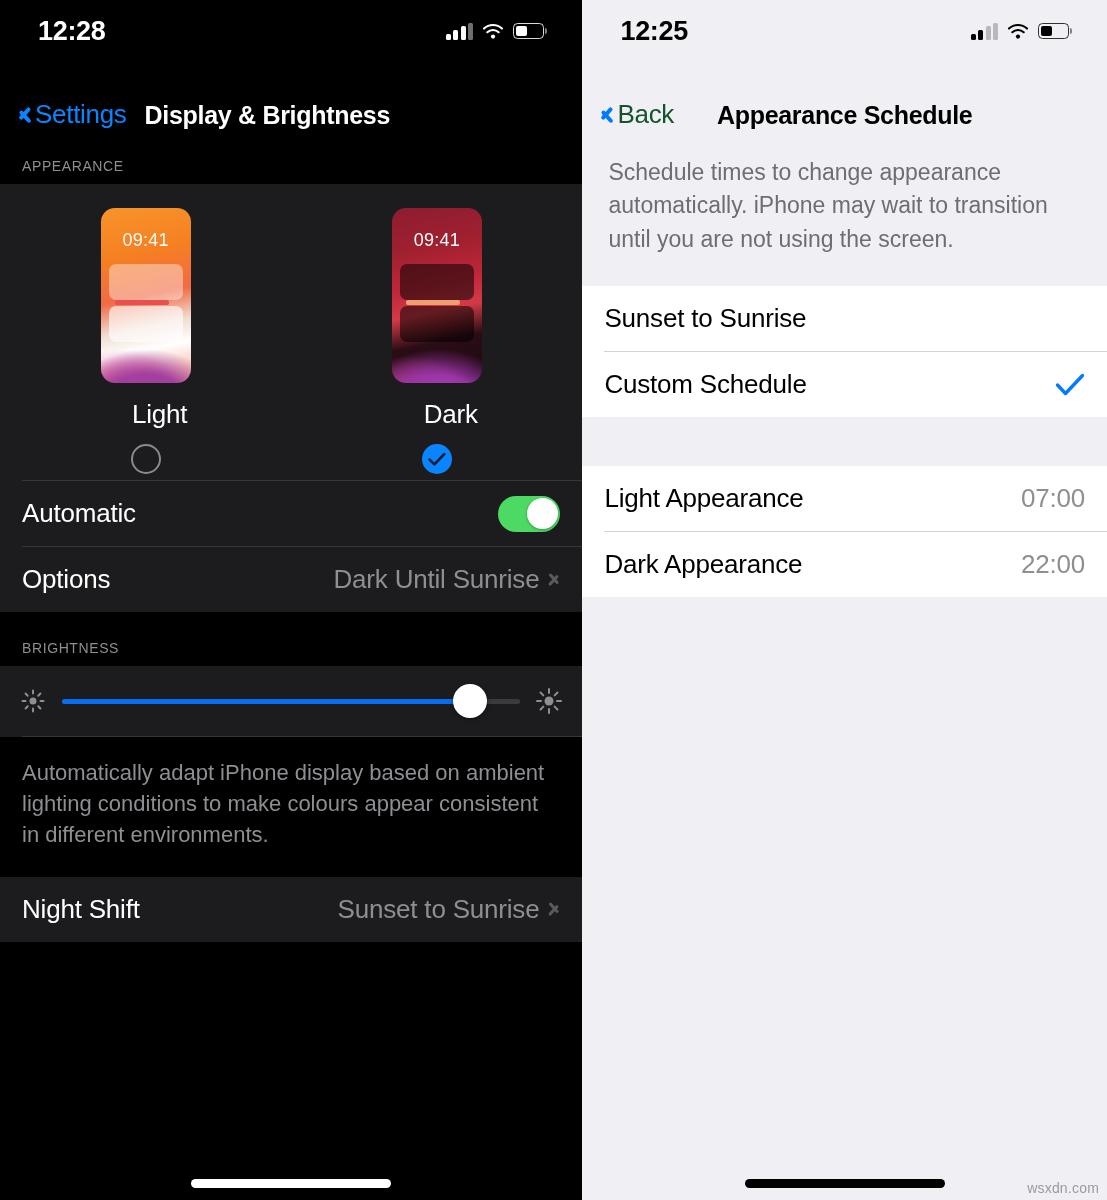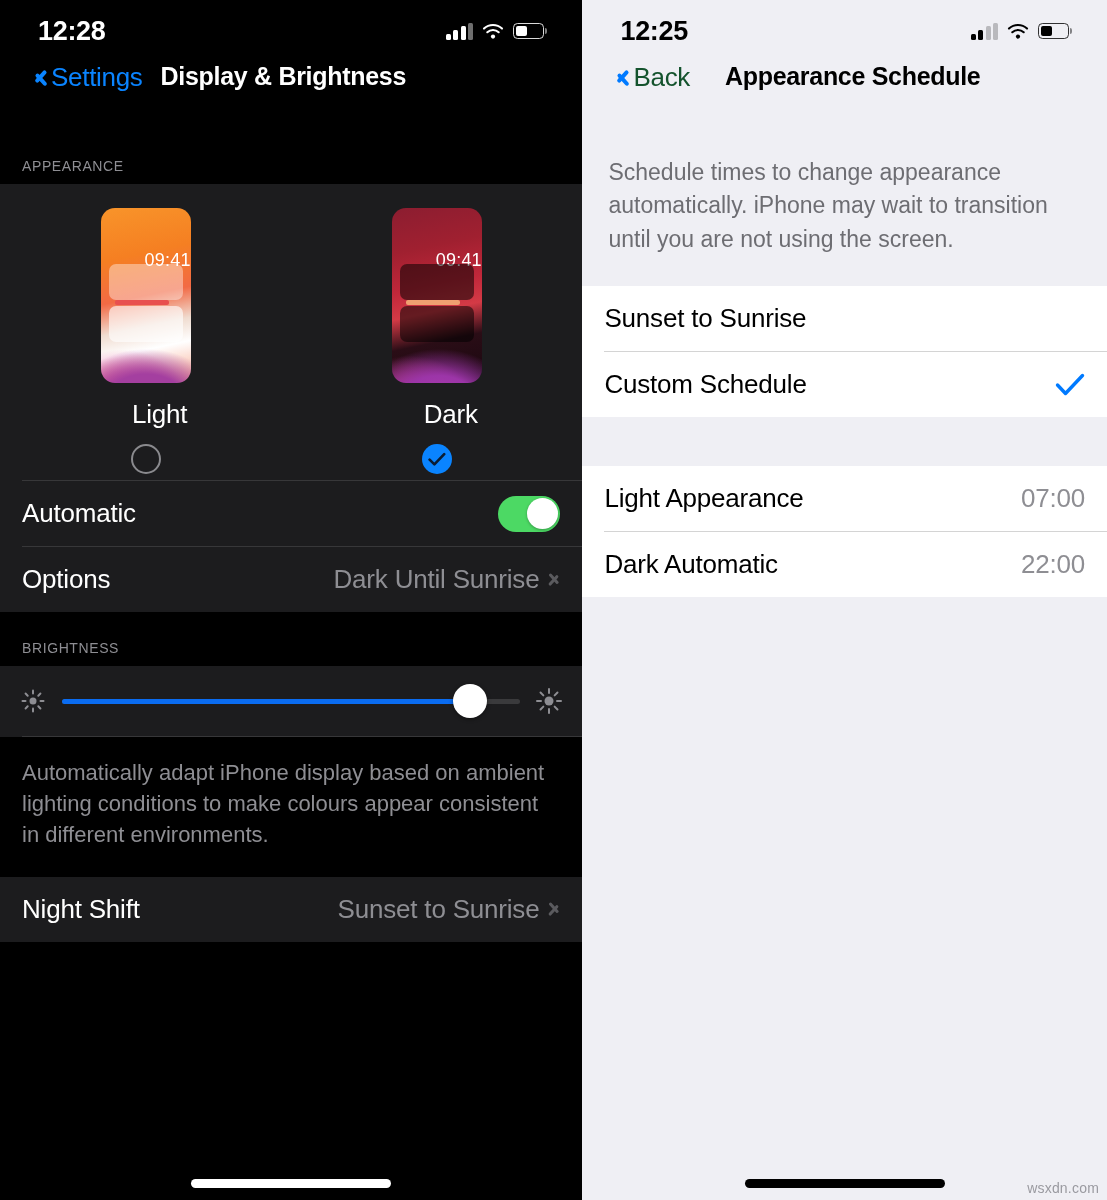--- a/index.html
+++ b/index.html
@@ -65,23 +65,22 @@
     width:2px; height:6px; border-radius:0 2px 2px 0;
   }
   .phone-dark .battery::after { background: rgba(255,255,255,0.5); }
   .phone-light .battery::after { background: rgba(0,0,0,0.45); }
   .battery .lvl { height:100%; border-radius:2px; }
   .phone-dark .battery .lvl { background:#fff; width:42%; }
   .phone-light .battery .lvl { background:#000; width:42%; }
 
   
   .navbar {
-    height: 68px; display:flex; align-items:flex-start; position:relative;
+    height: 68px; display:flex; align-items:flex-end; position:relative;
     padding: 0 18px;
-    margin-left: 16px;
   }
   .nav-back { display:flex; align-items:center; gap:3px; cursor:pointer; }
   .chev-left { width: 14px; height: 24px; position: relative; }
   .chev-left::before, .chev-left::after {
     content:""; position:absolute; left:2px; width:15px; height:4.4px;
     background:#0a84ff; border-radius:3px;
   }
   .chev-left::before { top: 6px; transform-origin: left center; transform: rotate(48deg); }
   .chev-left::after  { bottom: 5.5px; transform-origin: left center; transform: rotate(-48deg); }
   .phone-light .chev-left::before, .phone-light .chev-left::after { background:#007aff; }
@@ -129,22 +128,22 @@
   .appearance-panel {
     background:#1c1c1e; padding: 24px 0 6px 0;
     display:flex; justify-content:space-around;
   }
   .appearance-opt { display:flex; flex-direction:column; align-items:center; width:200px; cursor:pointer; }
   .thumb {
     width: 90px; height: 175px; border-radius: 14px;
     position: relative; overflow:hidden;
   }
   .thumb .tt {
-    position:absolute; top: 22px; left:0; right:0; text-align:right;
-    font-size: 18px; color:#fff; letter-spacing:0.2px;margin-top:20px;
+    position:absolute; top: 22px; left:0; right:0; text-align:center;
+    font-size: 18px; color:#fff; letter-spacing:0.2px;
   }
   .thumb .card {
     position:absolute; left:8px; right:8px; height: 36px; border-radius:7px;
   }
   .thumb .card.c1 { top: 56px; }
   .thumb .card.c2 { top: 98px; }
   
   .thumb.light {
     background:
       radial-gradient(ellipse 120% 45% at 50% 112%, #a43fa0 0%, #a43fa0 38%, rgba(164,63,160,0) 70%),
@@ -444,21 +443,21 @@
 
     <div class="spacer-light" style="height:49px"></div>
 
     <div class="group-light">
       <div class="row">
         <span class="row-label">Light Appearance</span>
         <span class="row-value">07:00</span>
       </div>
       <div class="divider-l"></div>
       <div class="row">
-        <span class="row-label">Dark Automatic</span>
+        <span class="row-label">Dark Appearance</span>
         <span class="row-value">22:00</span>
       </div>
     </div>
 
     <div class="home-ind"></div>
     <div class="watermark">wsxdn.com</div>
   </div>
 
 </div>
 

